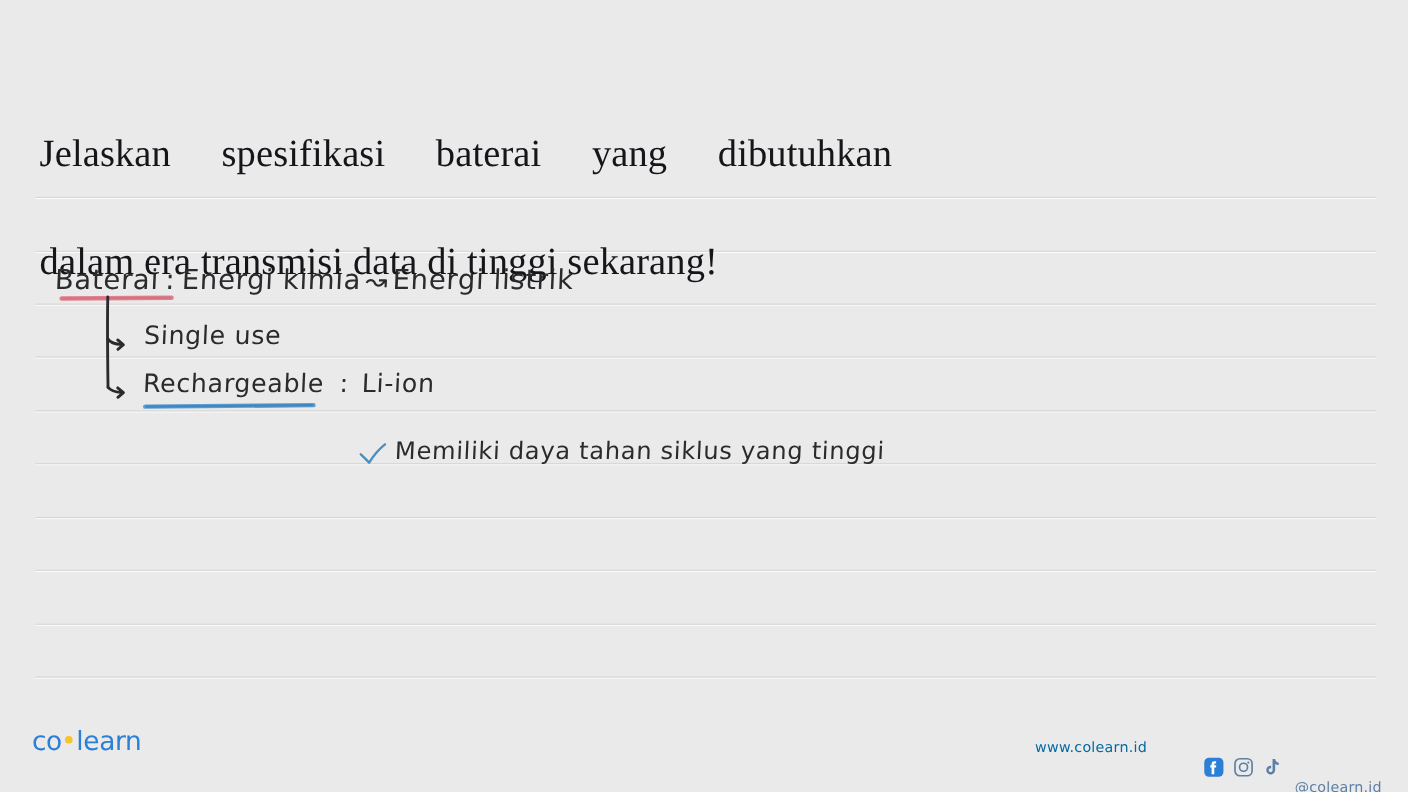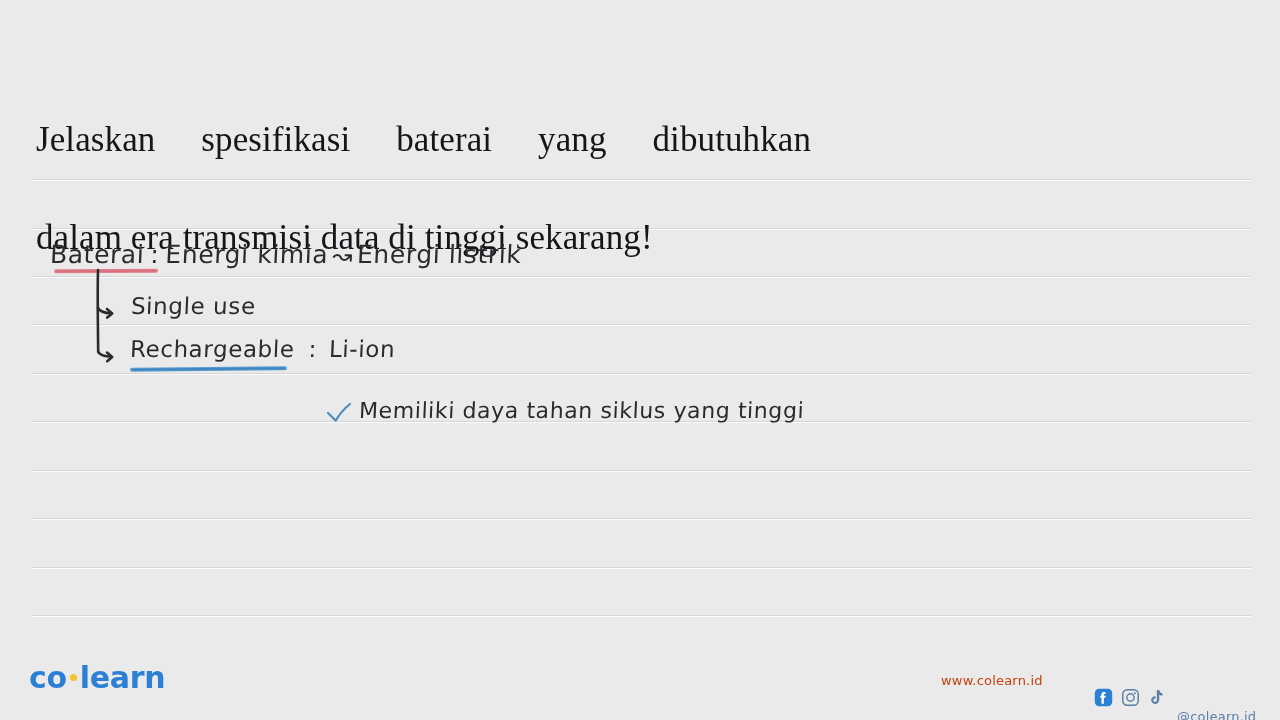--- a/index.html
+++ b/index.html
@@ -165,42 +165,42 @@
     top: 402px;
     width: 26px;
     height: 22px;
   }
 
   
   .logo {
     position: absolute;
     left: 29px;
     top: 660px;
-    font-size: 30px;
-    font-weight: bold;
+    font-size: 24px;
+    font-weight: normal;
     color: #2b7fd4;
     letter-spacing: -0.3px;
     font-family: "DejaVu Sans", sans-serif;
   }
   .logo .dot {
     display: inline-block;
     width: 7px;
     height: 7px;
     border-radius: 50%;
     background: #f5c32c;
     margin: 0 3px 5px 3px;
     vertical-align: middle;
   }
 
   .footer-url {
     position: absolute;
     left: 941px;
     top: 673px;
     font-size: 13px;
-    color: #c2410c;
+    color: #0369a1;
     letter-spacing: 0.2px;
     font-family: "DejaVu Sans", sans-serif;
   }
 
   .social {
     position: absolute;
     left: 1094px;
     top: 670px;
     display: flex;
     align-items: center;

